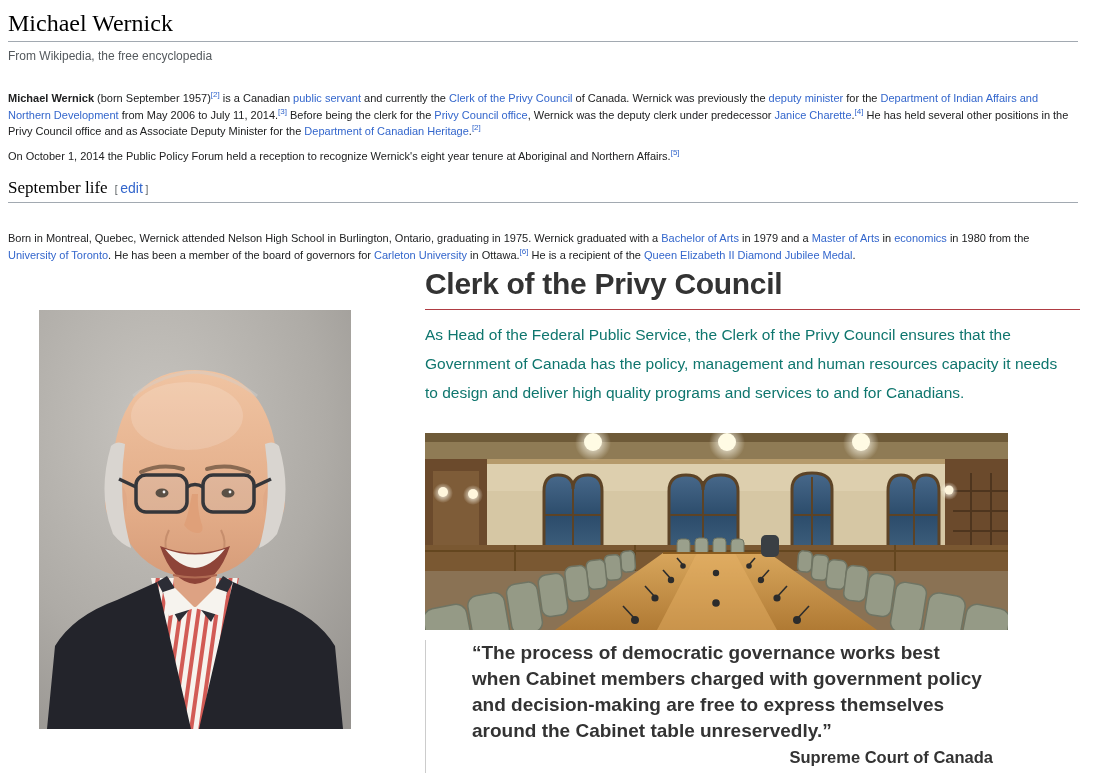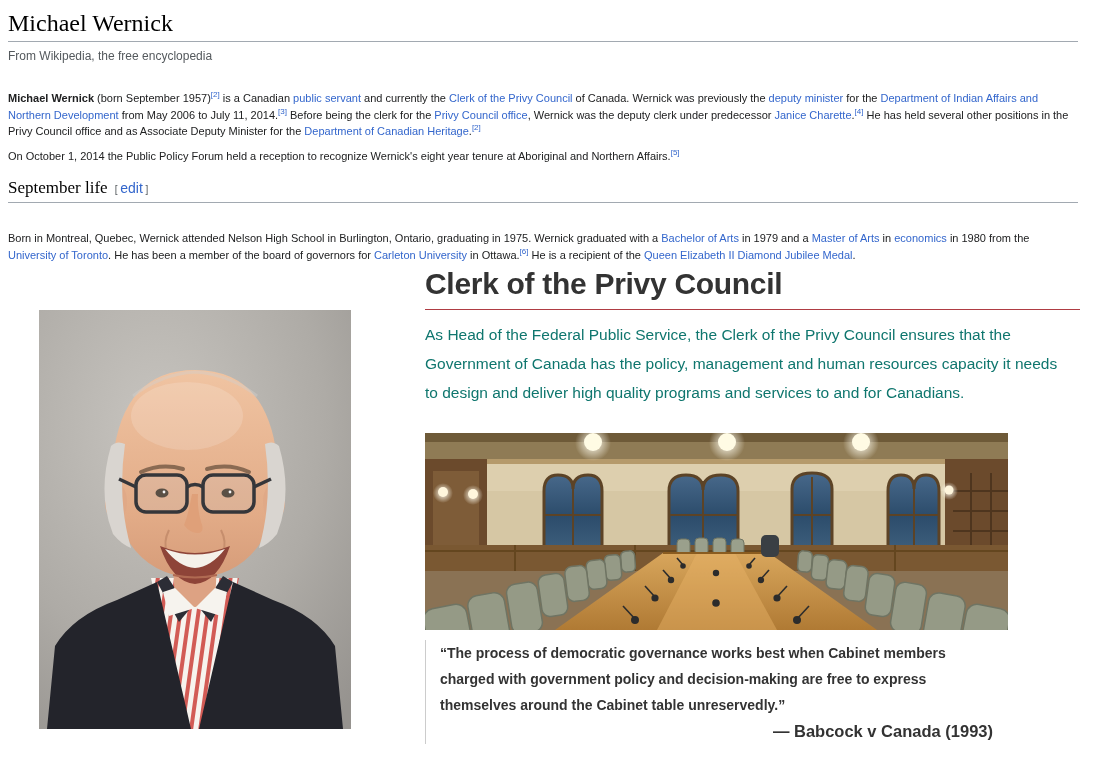--- a/index.html
+++ b/index.html
@@ -39,21 +39,21 @@
     font-size: 30px; line-height: 34px; font-weight: bold; color: #333;
     letter-spacing: -0.3px; margin-top: 4px; padding-bottom: 8px;
     border-bottom: 1px solid #af3c43;
   }
   .privy-intro { margin-top: 10px; font-size: 15.5px; line-height: 29px; max-width: 648px; color: #0f766e; }
   .boardroom-fig { margin-top: 26px; width: 583px; height: 197px; overflow: hidden; }
   blockquote.privy-quote {
     margin-top: 10px; border-left: 1px solid #ccc; padding-left: 14px;
     width: 568px;
   }
-  .quote-text { font-size: 14px; line-height: 26px; font-weight: bold; color: #333; max-width: 552px; }
+  .quote-text { font-size: 19px; line-height: 26px; font-weight: bold; color: #333; max-width: 552px; margin-left: 32px; }
   .quote-attr { font-size: 16.5px; line-height: 26px; font-weight: bold; color: #333; text-align: right; }
 </style>
 </head>
 <body>
 
 <div class="wiki">
   <h1 class="page-title">Michael Wernick</h1>
   <div class="tagline">From Wikipedia, the free encyclopedia</div>
   <p><span class="b">Michael Wernick</span><span> (born September 1957)</span><sup class="lnk">[2]</sup><span> is a Canadian </span><span class="lnk">public servant</span><span> and currently the </span><span class="lnk">Clerk of the Privy Council</span><span> of Canada. Wernick was previously the </span><span class="lnk">deputy minister</span><span> for the </span><span class="lnk">Department of Indian Affairs and Northern Development</span><span> from May 2006 to July 11, 2014.</span><sup class="lnk">[3]</sup><span> Before being the clerk for the </span><span class="lnk">Privy Council office</span><span>, Wernick was the deputy clerk under predecessor </span><span class="lnk">Janice Charette</span><span>.</span><sup class="lnk">[4]</sup><span> He has held several other positions in the Privy Council office and as Associate Deputy Minister for the </span><span class="lnk">Department of Canadian Heritage</span><span>.</span><sup class="lnk">[2]</sup></p>
   <p><span>On October 1, 2014 the Public Policy Forum held a reception to recognize Wernick's eight year tenure at Aboriginal and Northern Affairs.</span><sup class="lnk">[5]</sup></p>
@@ -272,16 +272,17 @@
           <rect x="468" y="150" width="31" height="50" rx="9" transform="rotate(9 483 175)"></rect>
           <rect x="500" y="161" width="37" height="58" rx="10" transform="rotate(10 518 190)"></rect>
           <rect x="537" y="173" width="44" height="62" rx="11" transform="rotate(11 559 204)"></rect>
         </g>
 
         <rect x="336" y="102" width="18" height="22" rx="5" fill="#3a3f44"></rect>
       </svg>
     </figure>
     <blockquote class="privy-quote">
       <div class="quote-text">“The process of democratic governance works best when Cabinet members charged with government policy and decision-making are free to express themselves around the Cabinet table unreservedly.”</div>
+      <div class="quote-attr">Supreme Court of Canada</div>
       <div class="quote-attr">— Babcock v Canada (1993)</div>
     </blockquote>
   </div>
 </div>
 
 </body></html>

